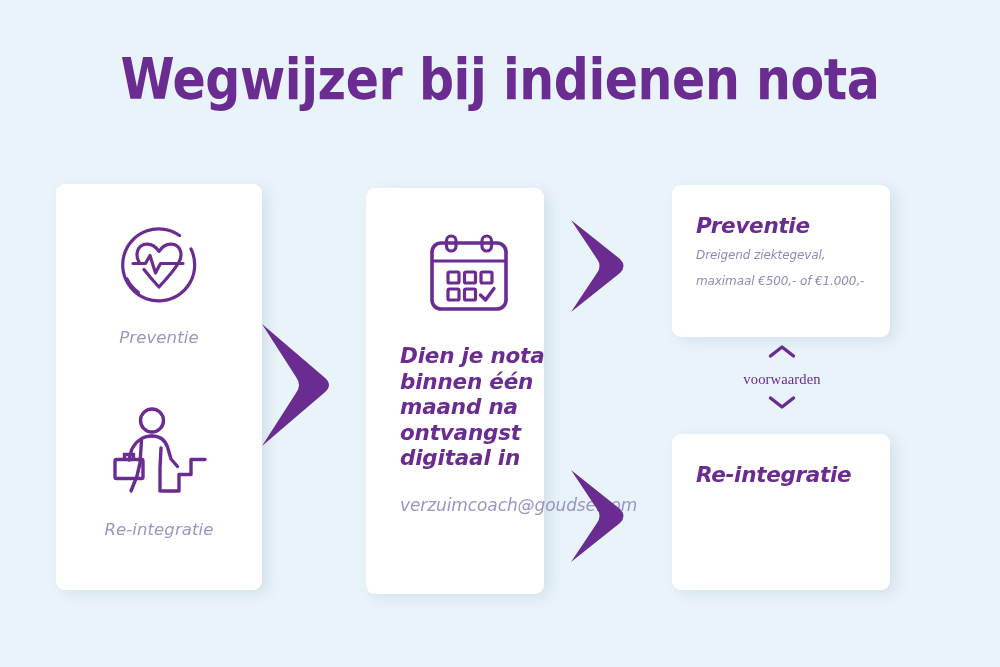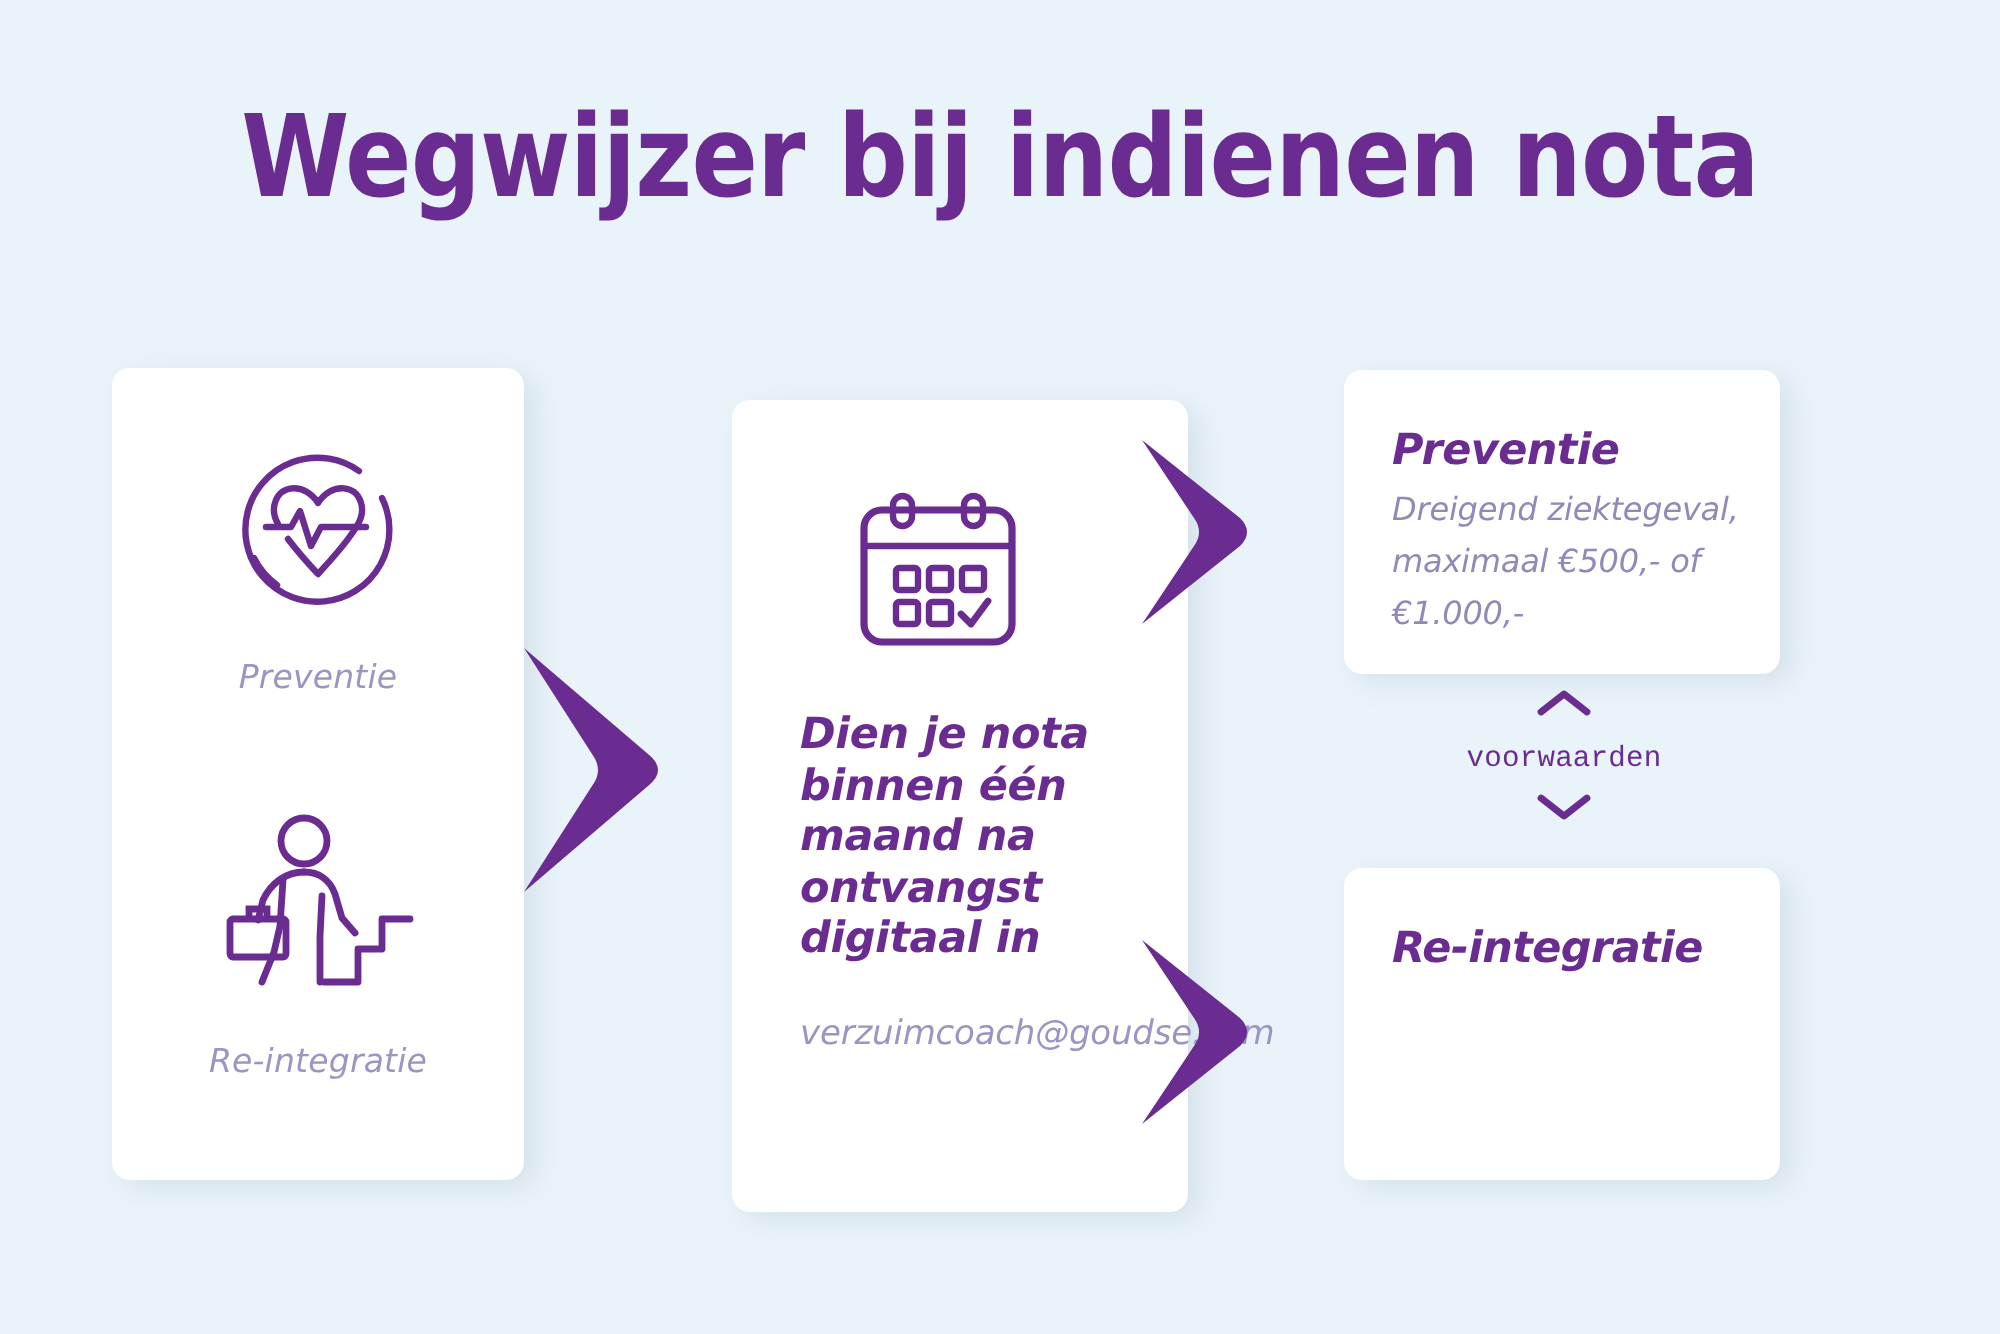--- a/index.html
+++ b/index.html
@@ -38,21 +38,21 @@
 
   
   .card {
     position: absolute;
     background: #ffffff;
     border-radius: 9px;
     box-shadow: 6px 4px 14px rgba(120,140,160,0.17);
     font-style: italic;
   }
   #card-left    { left: 56px;  top: 184px; width: 206px; height: 406px; }
-  #card-middle  { left: 366px; top: 200px; width: 228px; height: 406px; }
+  #card-middle  { left: 366px; top: 188px; width: 178px; height: 406px; }
   #card-prev    { left: 672px; top: 185px; width: 218px; height: 152px; }
   #card-reint   { left: 672px; top: 434px; width: 218px; height: 156px; }
 
   
   .left-block {
     position: absolute;
     left: 0;
     width: 206px;
     text-align: center;
   }
@@ -114,42 +114,42 @@
     font-weight: 700;
     color: #6b2c91;
     letter-spacing: -0.3px;
   }
   .right-body {
     position: absolute;
     left: 24px;
     top: 57px;
     width: 175px;
     font-family: "DejaVu Sans", sans-serif;
-    font-size: 16px;
+    font-size: 12px;
     font-weight: 400;
     line-height: 26px;
     color: #8f8ab8;
     letter-spacing: -0.1px;
   }
 
   
   .arrow {
     position: absolute;
   }
 
   
   #voorwaarden-group {
     position: absolute;
     left: 700px;
     top: 344px;
     width: 164px;
     text-align: center;
   }
   #voorwaarden-label {
-    font-family: Liberation Mono, monospace;
+    font-family: Liberation Serif, serif;
     font-size: 14.6px;
     font-weight: 400;
     color: #6b2c91;
     line-height: 20px;
     letter-spacing: 0.1px;
   }
   .chev {
     display: block;
     margin: 0 auto;
   }

